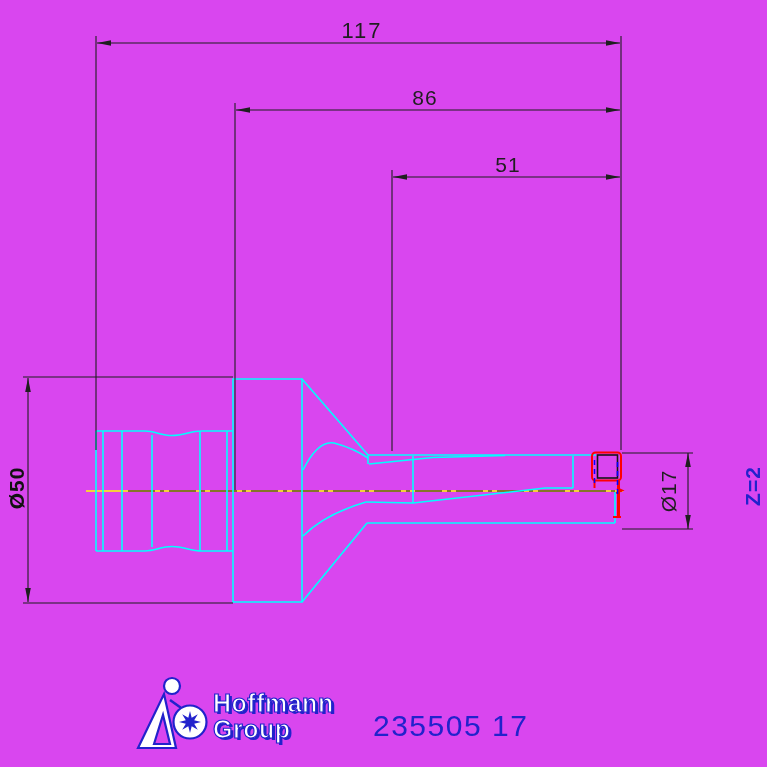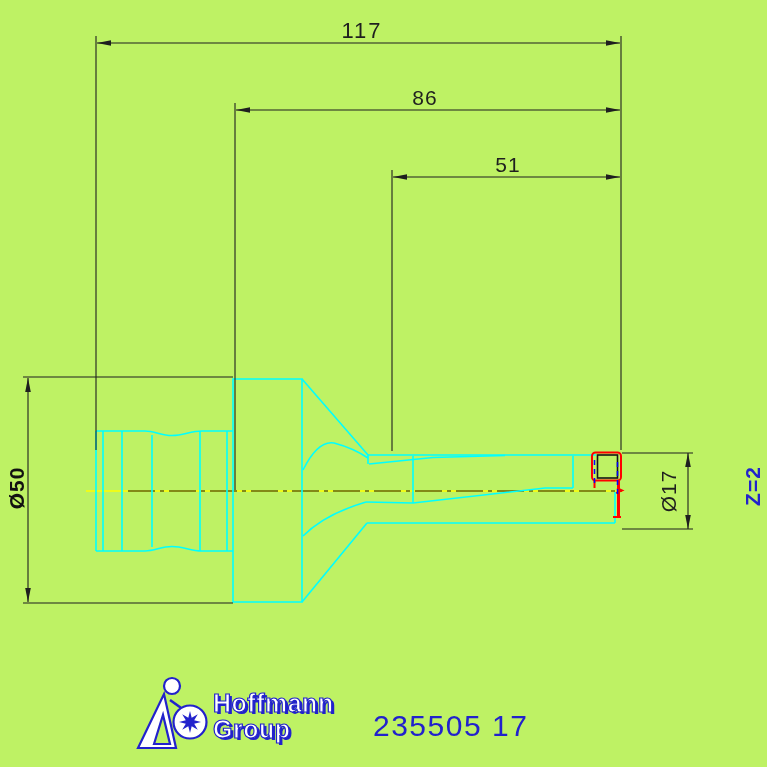--- a/index.html
+++ b/index.html
@@ -1,19 +1,19 @@
 <!DOCTYPE html>
 <html><head>
 <meta charset="utf-8">
 <style>
   html,body{margin:0;padding:0;background:#ffffff;}
   .sheet{
     position:relative;
     width:767px;height:767px;
-    background:#bef264;
+    background:#d946ef;
     overflow:hidden;
     font-family:"Liberation Sans", sans-serif;
   }
   svg{position:absolute;left:0;top:0;}
   text{font-family:"Liberation Sans", sans-serif;}
   .dim-text{fill:#1f1f1f;font-size:22px;letter-spacing:2px;}
   .dim-text-small{fill:#1f1f1f;font-size:21px;letter-spacing:1px;}
   .dia-bold{fill:#111;font-size:21px;font-weight:bold;letter-spacing:1px;}
   .blue-note{fill:#2222cc;font-size:21px;font-weight:bold;letter-spacing:1px;}
   .brand-shadow{fill:#2222cc;font-size:25px;font-weight:bold;letter-spacing:.5px;}

